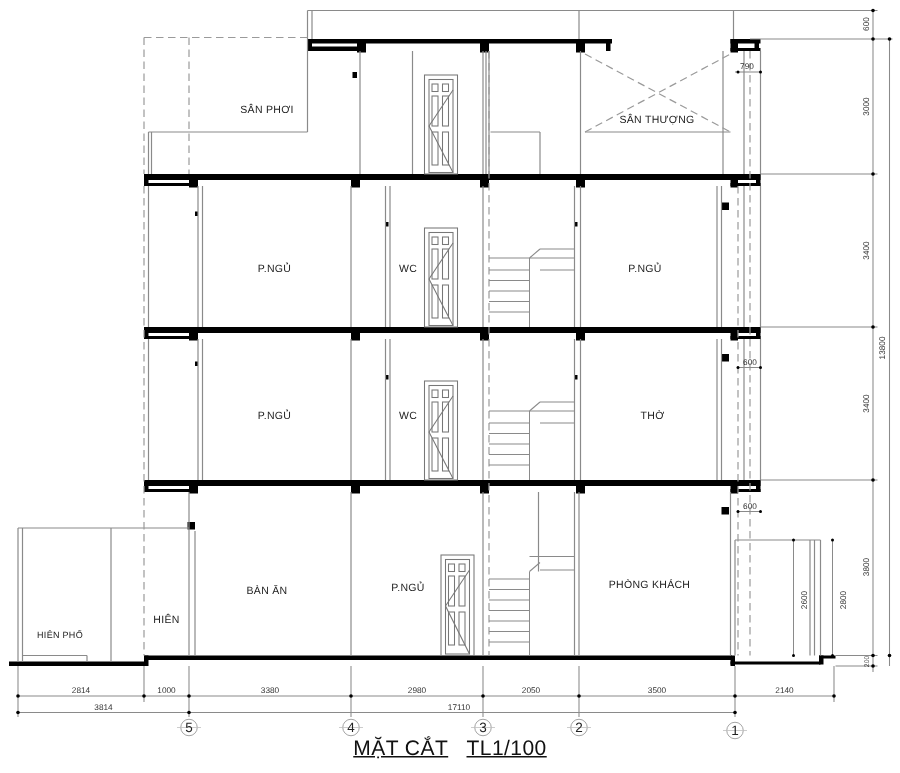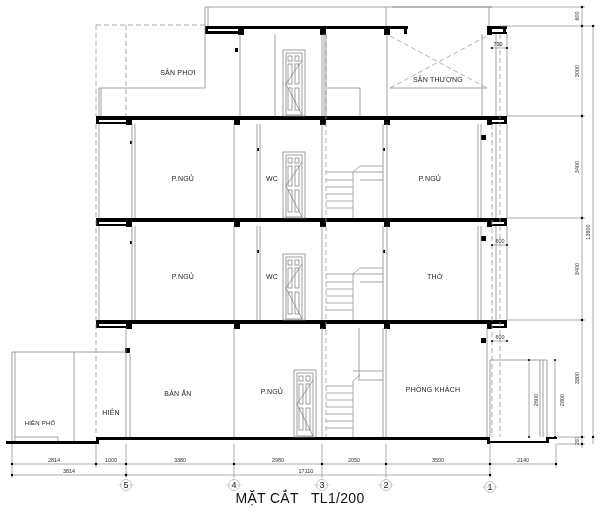--- a/index.html
+++ b/index.html
@@ -2,21 +2,21 @@
 <html><head>
 <meta charset="utf-8">
 <style>
   html, body { margin: 0; padding: 0; background: #ffffff; }
   body { width: 600px; height: 515px; overflow: hidden; position: relative; font-family: "Liberation Sans", sans-serif; }
   svg { position: absolute; left: 0; top: 0; }
   .room-label { font-family: "Liberation Sans", sans-serif; font-size: 7px; fill: #222; text-anchor: middle; letter-spacing: 0.2px; }
   .dim-text { font-family: "Liberation Sans", sans-serif; font-size: 5.5px; fill: #333; text-anchor: middle; }
   .axis-text { font-family: "Liberation Sans", sans-serif; font-size: 9px; fill: #222; text-anchor: middle; dominant-baseline: central; }
   .title { position: absolute; left: 0; width: 600px; top: 490px; text-align: center; font-family: "Liberation Sans", sans-serif; font-size: 14px; color: #111; letter-spacing: 0.3px; }
-  .title span { margin: 16px 4px; }
+  .title span { margin: 16px 4px; text-decoration: underline; }
 </style>
 </head>
 <body>
 
 <svg width="600" height="515" viewBox="0 0 600 515">
 
   <g fill="#000">
 
     <rect x="205" y="26" width="37" height="3"></rect>
     <rect x="205" y="26" width="3" height="8"></rect>
@@ -394,14 +394,14 @@
     <text class="axis-text" x="126" y="485">5</text>
     <text class="axis-text" x="234" y="485">4</text>
     <text class="axis-text" x="322" y="485">3</text>
     <text class="axis-text" x="386" y="485">2</text>
     <text class="axis-text" x="490" y="487">1</text>
   </g>
 </svg>
 
 <div class="title">
   <span>MẶT CẮT</span>
-  <span>TL1/200</span>
+  <span>TL1/100</span>
 </div>
 
 </body></html>

